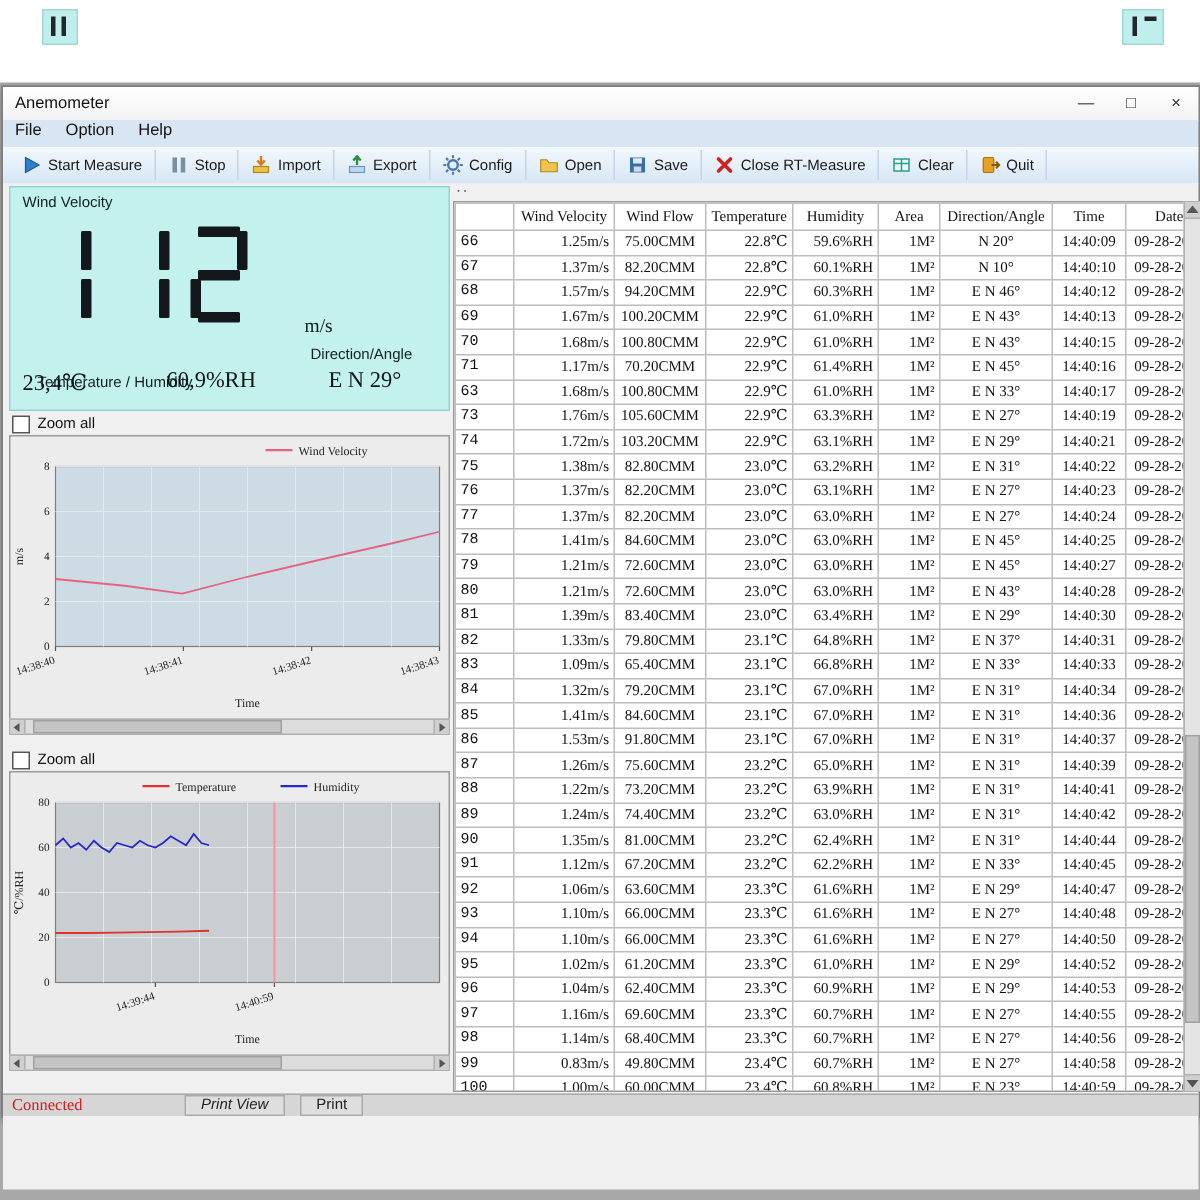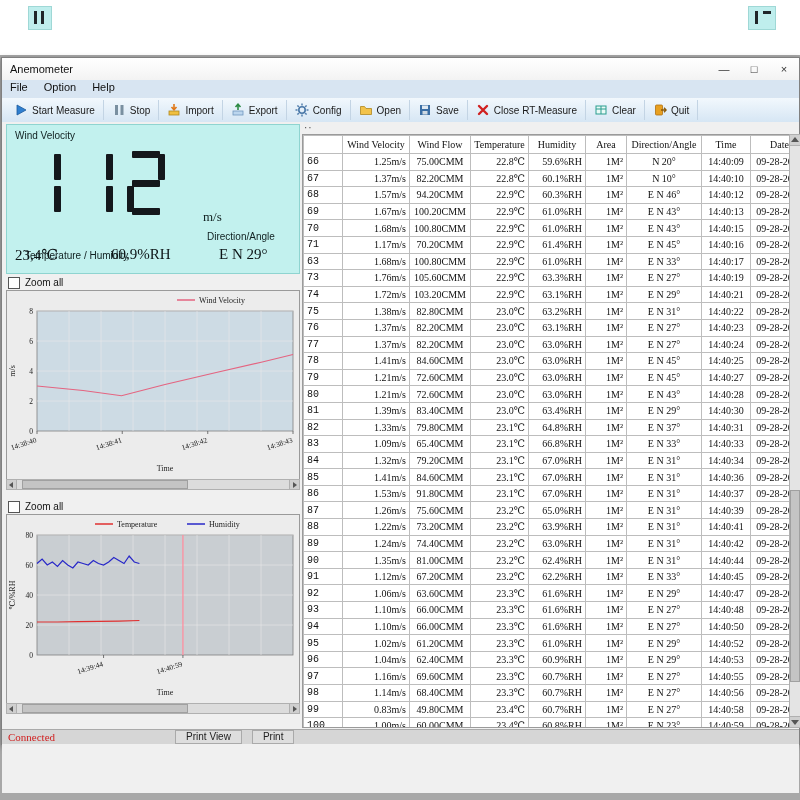--- a/index.html
+++ b/index.html
@@ -103,21 +103,21 @@
   .varr::after{content:"";position:absolute;left:1px;border-style:solid;}
   .varr.up::after{top:2px;border-width:0 4px 5px 4px;border-color:transparent transparent #555 transparent;}
   .varr.down::after{top:3px;border-width:5px 4px 0 4px;border-color:#555 transparent transparent transparent;}
   .vthumb{position:absolute;left:0;right:0;top:60%;height:32%;background:#c4c4c4;border:1px solid #a0a0a0;}
 
   .statusbar{position:absolute;left:0;bottom:0;right:0;height:14px;background:#d6d6d6;border-top:1px solid #aaa;
              display:flex;align-items:center;font-size:10px;}
   .conn{color:#d02020;margin-left:6px;font-family:"Liberation Serif","DejaVu Serif",serif;font-size:11px;}
   .sb-btn{height:12px;line-height:12px;padding:0 10px;margin-left:10px;background:#dedede;border:1px solid #aaa;
           color:#222;cursor:default;}
-  .sb-btn.pv{margin-left:120px;}
+  .sb-btn.pv{margin-left:68px;font-style:italic;}
 </style>
 </head>
 <body>
 
 <div class="top-strip">
   <div class="cyan-frag frag-left">
       <i></i>
       <i></i>
     </div>
   <div class="cyan-frag frag-right">

